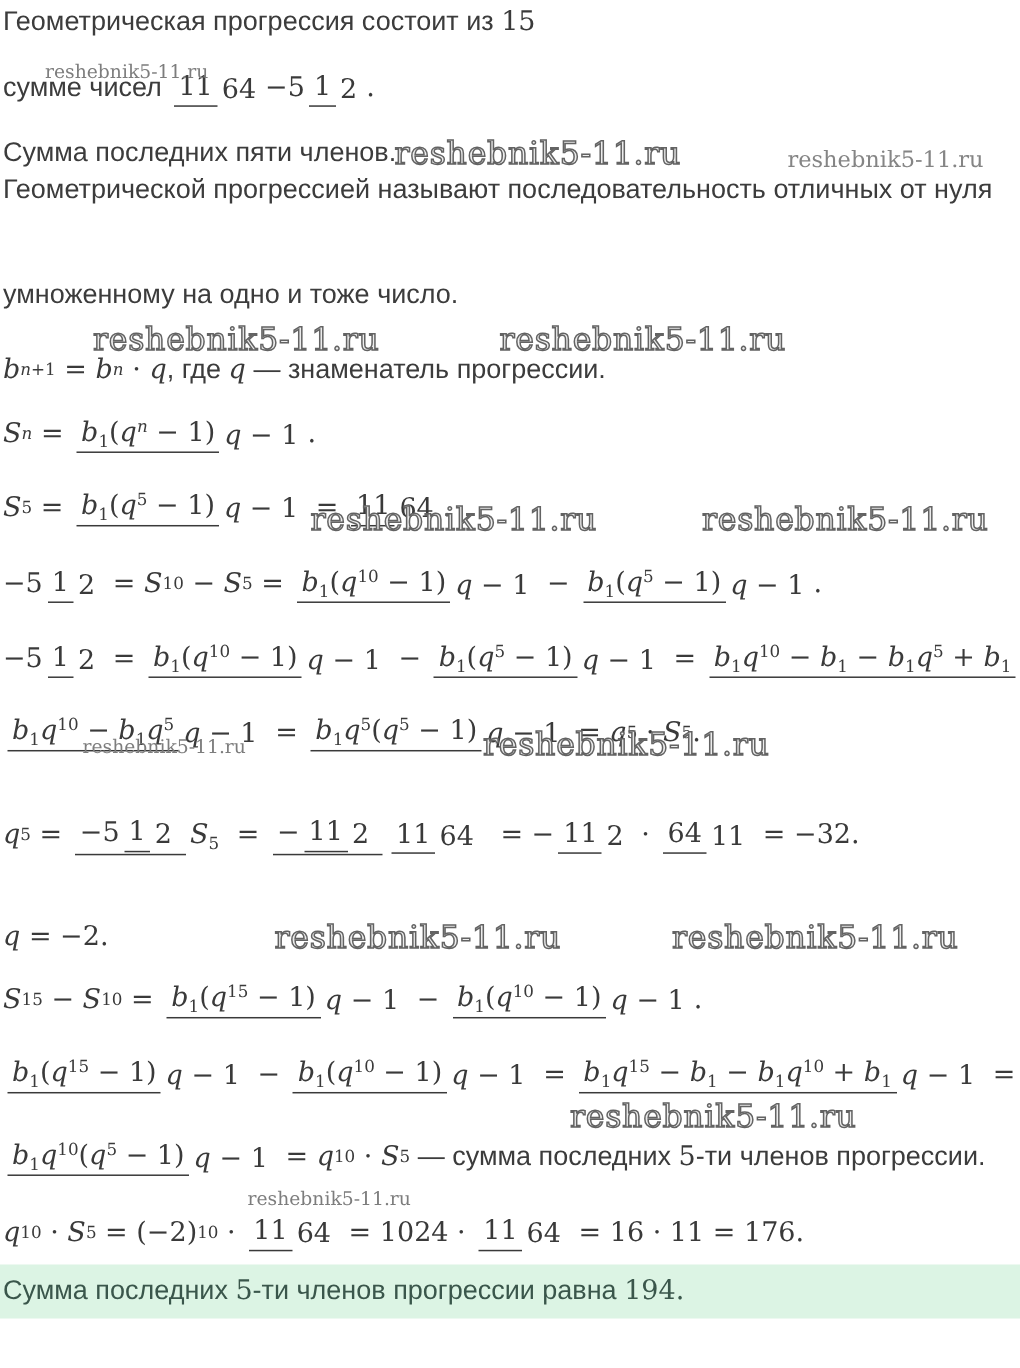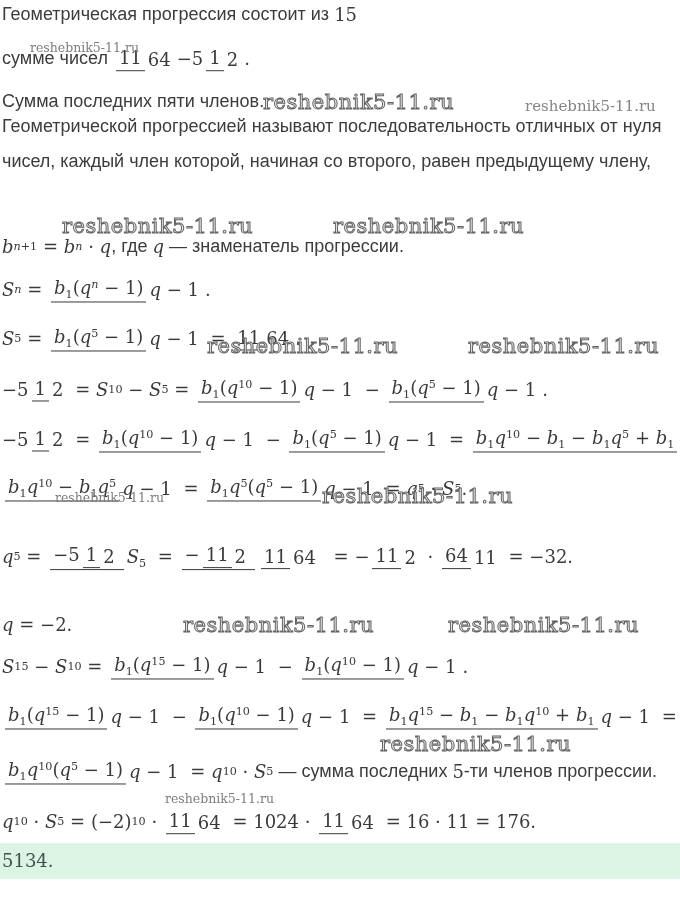--- a/index.html
+++ b/index.html
@@ -49,37 +49,37 @@
 </head>
 <body>
 
 <div class="page" style="--page-bg: #ffffff; --text-color: #3c3c3c; --math-color: #3a3a3a; --answer-bg: #dcf4e4; --answer-color: #3a564b;">
 
   <div class="line" style="top:15px"><span class="txt">Геометрическая прогрессия состоит из </span><span>15</span></div>
   <div class="line" style="top:59px"><span class="txt">сумме чисел </span><span class="frac"><span class="num"><span>11</span></span><span class="den"><span>64</span></span></span><span>−5</span><span class="frac"><span class="num"><span>1</span></span><span class="den"><span>2</span></span></span><span>.</span></div>
   <div class="line" style="top:127px"><span class="txt">Геометрической прогрессией называют последовательность отличных от нуля</span></div>
 
   <div class="line" style="top:102px"><span class="txt">Сумма последних пяти членов.</span></div>
-  <div class="line" style="top:162px"><span class="txt">чисел, каждый член которой, начиная со второго, равен предыдущему члену,</span></div>
+  <div class="line" style="top:197px"><span class="txt">умноженному на одно и тоже число.</span></div>
 
   <div class="line" style="top:247px"><span class="it"><span>b</span></span><span class="sub"><span class="it"><span>n</span></span><span>+1</span></span><span> = </span><span class="it"><span>b</span></span><span class="sub"><span class="it"><span>n</span></span></span><span> · </span><span class="it"><span>q</span></span><span class="txt">, где </span><span class="it"><span>q</span></span><span class="txt"> — знаменатель прогрессии.</span></div>
   <div class="line" style="top:290px"><span class="it"><span>S</span></span><span class="sub"><span class="it"><span>n</span></span></span><span> = </span><span class="frac"><span class="num"><span class="it"><span>b</span></span><span class="sub"><span>1</span></span><span>(</span><span class="it"><span>q</span></span><span class="sup"><span class="it"><span>n</span></span></span><span> − 1)</span></span><span class="den"><span class="it"><span>q</span></span><span> − 1</span></span></span><span>.</span></div>
   <div class="line" style="top:339px"><span class="it"><span>S</span></span><span class="sub"><span>5</span></span><span> = </span><span class="frac"><span class="num"><span class="it"><span>b</span></span><span class="sub"><span>1</span></span><span>(</span><span class="it"><span>q</span></span><span class="sup"><span>5</span></span><span> − 1)</span></span><span class="den"><span class="it"><span>q</span></span><span> − 1</span></span></span><span> = </span><span class="frac"><span class="num"><span>11</span></span><span class="den"><span>64</span></span></span><span>.</span></div>
   <div class="line" style="top:390px"><span>−5</span><span class="frac"><span class="num"><span>1</span></span><span class="den"><span>2</span></span></span><span> = </span><span class="it"><span>S</span></span><span class="sub"><span>10</span></span><span> − </span><span class="it"><span>S</span></span><span class="sub"><span>5</span></span><span> = </span><span class="frac"><span class="num"><span class="it"><span>b</span></span><span class="sub"><span>1</span></span><span>(</span><span class="it"><span>q</span></span><span class="sup"><span>10</span></span><span> − 1)</span></span><span class="den"><span class="it"><span>q</span></span><span> − 1</span></span></span><span> − </span><span class="frac"><span class="num"><span class="it"><span>b</span></span><span class="sub"><span>1</span></span><span>(</span><span class="it"><span>q</span></span><span class="sup"><span>5</span></span><span> − 1)</span></span><span class="den"><span class="it"><span>q</span></span><span> − 1</span></span></span><span>.</span></div>
   <div class="line" style="top:440px"><span>−5</span><span class="frac"><span class="num"><span>1</span></span><span class="den"><span>2</span></span></span><span> = </span><span class="frac"><span class="num"><span class="it"><span>b</span></span><span class="sub"><span>1</span></span><span>(</span><span class="it"><span>q</span></span><span class="sup"><span>10</span></span><span> − 1)</span></span><span class="den"><span class="it"><span>q</span></span><span> − 1</span></span></span><span> − </span><span class="frac"><span class="num"><span class="it"><span>b</span></span><span class="sub"><span>1</span></span><span>(</span><span class="it"><span>q</span></span><span class="sup"><span>5</span></span><span> − 1)</span></span><span class="den"><span class="it"><span>q</span></span><span> − 1</span></span></span><span> = </span><span class="frac"><span class="num"><span class="it"><span>b</span></span><span class="sub"><span>1</span></span><span class="it"><span>q</span></span><span class="sup"><span>10</span></span><span> − </span><span class="it"><span>b</span></span><span class="sub"><span>1</span></span><span> − </span><span class="it"><span>b</span></span><span class="sub"><span>1</span></span><span class="it"><span>q</span></span><span class="sup"><span>5</span></span><span> + </span><span class="it"><span>b</span></span><span class="sub"><span>1</span></span></span><span class="den"><span class="it"><span>q</span></span><span> − 1</span></span></span><span> =</span></div>
   <div class="line" style="top:489px"><span class="frac"><span class="num"><span class="it"><span>b</span></span><span class="sub"><span>1</span></span><span class="it"><span>q</span></span><span class="sup"><span>10</span></span><span> − </span><span class="it"><span>b</span></span><span class="sub"><span>1</span></span><span class="it"><span>q</span></span><span class="sup"><span>5</span></span></span><span class="den"><span class="it"><span>q</span></span><span> − 1</span></span></span><span> = </span><span class="frac"><span class="num"><span class="it"><span>b</span></span><span class="sub"><span>1</span></span><span class="it"><span>q</span></span><span class="sup"><span>5</span></span><span>(</span><span class="it"><span>q</span></span><span class="sup"><span>5</span></span><span> − 1)</span></span><span class="den"><span class="it"><span>q</span></span><span> − 1</span></span></span><span> = </span><span class="it"><span>q</span></span><span class="sup"><span>5</span></span><span> · </span><span class="it"><span>S</span></span><span class="sub"><span>5</span></span><span>.</span></div>
   <div class="line" style="top:557px"><span class="it"><span>q</span></span><span class="sup"><span>5</span></span><span> = </span><span class="frac"><span class="num"><span>−5</span><span class="frac"><span class="num"><span>1</span></span><span class="den"><span>2</span></span></span></span><span class="den"><span class="it"><span>S</span></span><span class="sub"><span>5</span></span></span></span><span> = </span><span class="frac"><span class="num"><span>−</span><span class="frac"><span class="num"><span>11</span></span><span class="den"><span>2</span></span></span></span><span class="den"><span class="frac"><span class="num"><span>11</span></span><span class="den"><span>64</span></span></span></span></span><span> = −</span><span class="frac"><span class="num"><span>11</span></span><span class="den"><span>2</span></span></span><span> · </span><span class="frac"><span class="num"><span>64</span></span><span class="den"><span>11</span></span></span><span> = −32.</span></div>
   <div class="line" style="top:625px"><span class="it"><span>q</span></span><span> = −2.</span></div>
   <div class="line" style="top:667px"><span class="it"><span>S</span></span><span class="sub"><span>15</span></span><span> − </span><span class="it"><span>S</span></span><span class="sub"><span>10</span></span><span> = </span><span class="frac"><span class="num"><span class="it"><span>b</span></span><span class="sub"><span>1</span></span><span>(</span><span class="it"><span>q</span></span><span class="sup"><span>15</span></span><span> − 1)</span></span><span class="den"><span class="it"><span>q</span></span><span> − 1</span></span></span><span> − </span><span class="frac"><span class="num"><span class="it"><span>b</span></span><span class="sub"><span>1</span></span><span>(</span><span class="it"><span>q</span></span><span class="sup"><span>10</span></span><span> − 1)</span></span><span class="den"><span class="it"><span>q</span></span><span> − 1</span></span></span><span>.</span></div>
   <div class="line" style="top:717px"><span class="frac"><span class="num"><span class="it"><span>b</span></span><span class="sub"><span>1</span></span><span>(</span><span class="it"><span>q</span></span><span class="sup"><span>15</span></span><span> − 1)</span></span><span class="den"><span class="it"><span>q</span></span><span> − 1</span></span></span><span> − </span><span class="frac"><span class="num"><span class="it"><span>b</span></span><span class="sub"><span>1</span></span><span>(</span><span class="it"><span>q</span></span><span class="sup"><span>10</span></span><span> − 1)</span></span><span class="den"><span class="it"><span>q</span></span><span> − 1</span></span></span><span> = </span><span class="frac"><span class="num"><span class="it"><span>b</span></span><span class="sub"><span>1</span></span><span class="it"><span>q</span></span><span class="sup"><span>15</span></span><span> − </span><span class="it"><span>b</span></span><span class="sub"><span>1</span></span><span> − </span><span class="it"><span>b</span></span><span class="sub"><span>1</span></span><span class="it"><span>q</span></span><span class="sup"><span>10</span></span><span> + </span><span class="it"><span>b</span></span><span class="sub"><span>1</span></span></span><span class="den"><span class="it"><span>q</span></span><span> − 1</span></span></span><span> = </span><span class="frac"><span class="num"><span class="it"><span>b</span></span><span class="sub"><span>1</span></span><span class="it"><span>q</span></span><span class="sup"><span>15</span></span><span> − </span><span class="it"><span>b</span></span><span class="sub"><span>1</span></span><span class="it"><span>q</span></span><span class="sup"><span>10</span></span></span><span class="den"><span class="it"><span>q</span></span><span> − 1</span></span></span><span> =</span></div>
   <div class="line" style="top:772px"><span class="frac"><span class="num"><span class="it"><span>b</span></span><span class="sub"><span>1</span></span><span class="it"><span>q</span></span><span class="sup"><span>10</span></span><span>(</span><span class="it"><span>q</span></span><span class="sup"><span>5</span></span><span> − 1)</span></span><span class="den"><span class="it"><span>q</span></span><span> − 1</span></span></span><span> = </span><span class="it"><span>q</span></span><span class="sup"><span>10</span></span><span> · </span><span class="it"><span>S</span></span><span class="sub"><span>5</span></span><span class="txt"> — сумма последних </span><span>5</span><span class="txt">-ти членов прогрессии.</span></div>
   <div class="line" style="top:822px"><span class="it"><span>q</span></span><span class="sup"><span>10</span></span><span> · </span><span class="it"><span>S</span></span><span class="sub"><span>5</span></span><span> = (−2)</span><span class="sup"><span>10</span></span><span> · </span><span class="frac"><span class="num"><span>11</span></span><span class="den"><span>64</span></span></span><span> = 1024 · </span><span class="frac"><span class="num"><span>11</span></span><span class="den"><span>64</span></span></span><span> = 16 · 11 = 176.</span></div>
 
   <div class="answer-bar">
-    <div class="line"><span>5</span><span>134.</span></div>
+    <div class="line"><span class="txt">Сумма последних </span><span>5</span><span class="txt">-ти членов прогрессии равна </span><span>194.</span></div>
   </div>
 
   <div id="wm-layer">
       <span class="wm wm-xs" style="left: 30px; top: 40px;">reshebnik5-11.ru</span>
       <span class="wm wm-lg" style="left: 263px; top: 90px;">reshebnik5-11.ru</span>
       <span class="wm wm-sm" style="left: 525px; top: 97px;">reshebnik5-11.ru</span>
       <span class="wm wm-lg" style="left: 62px; top: 214px;">reshebnik5-11.ru</span>
       <span class="wm wm-lg" style="left: 333px; top: 214px;">reshebnik5-11.ru</span>
       <span class="wm wm-lg" style="left: 207px; top: 334px;">reshebnik5-11.ru</span>
       <span class="wm wm-lg" style="left: 468px; top: 334px;">reshebnik5-11.ru</span>

